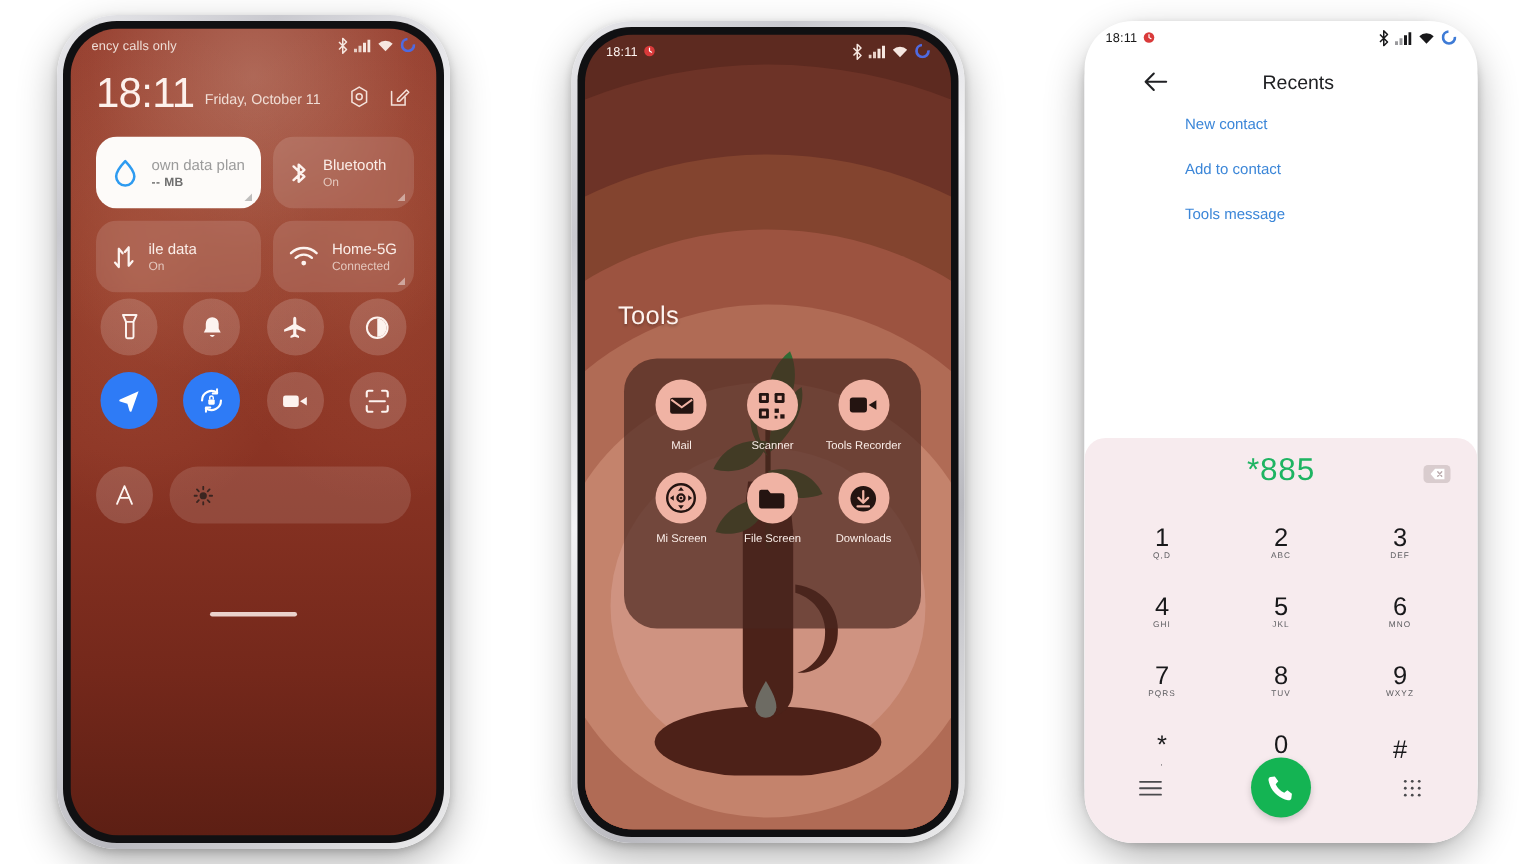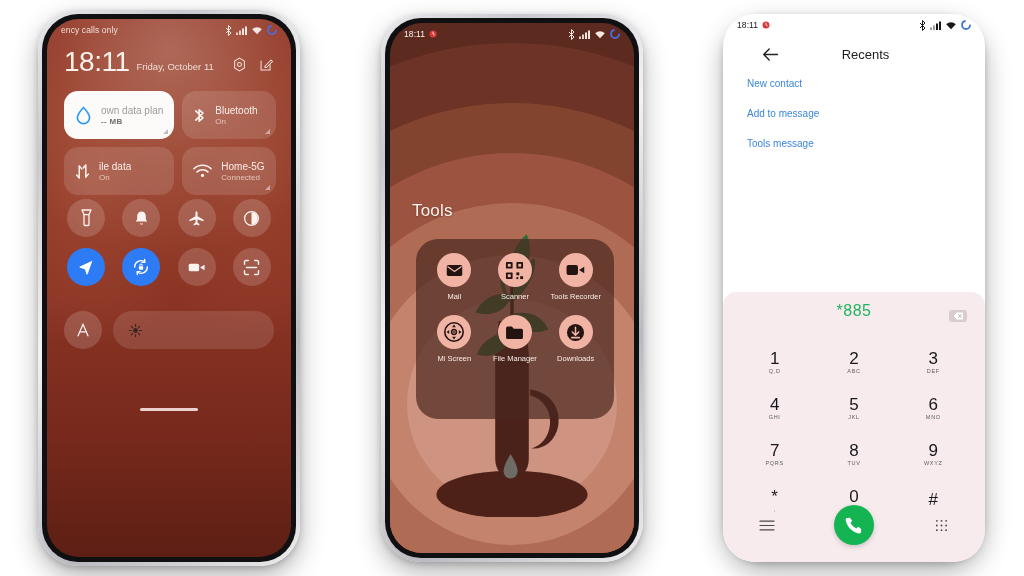--- a/index.html
+++ b/index.html
@@ -154,30 +154,30 @@
   .dl-sb{ color:#1a1a1a; }
   .dl-top{
     position:absolute; left:0;right:0; top:22px; height:36px;
     display:flex; align-items:center; padding:0 16px;margin-left:23px;
   }
   .dl-title{
     position:absolute; left:0;right:0; text-align:center;
     font-size:13px; color:#202124; font-weight:400;
   }
   .dl-links{ position:absolute; left:24px; top:64px; display:flex; flex-direction:column; gap:19px; }
-  .dl-link{ font-size:10px; color:#3b86d8; font-weight:500; }
+  .dl-link{ font-size:10px; color:#3b86d8; font-weight:500;margin-left:43px; }
 
   .keypad{
     position:absolute; left:0;right:0;bottom:0; height:270px;
     background:#f7ebee;
     border-radius:14px 14px 30px 30px;
   }
   .kp-number{
     position:absolute; left:0;right:0; top:10px;
-    text-align:center; font-size:16px; color:#1eb462; font-weight:400;
+    text-align:center; font-size:21px; color:#1eb462; font-weight:400;
     letter-spacing:.5px;
   }
   .kp-back{
     position:absolute; right:18px; top:18px;
     width:18px;height:12px;border-radius:3px;
     background:#d9ccce;
     display:flex;align-items:center;justify-content:center;
   }
   .keys{
     position:absolute; left:12px;right:12px; top:50px;
@@ -473,21 +473,21 @@
                 </svg>
             </div>
             <div class="app-label">Mi Screen</div>
           </div>
           <div class="app">
             <div class="app-icon">
               <svg width="19" height="15" viewBox="0 0 20 16">
                   <path d="M1 3.2a1.6 1.6 0 011.6-1.6h4.6l2 2.4h8.2A1.6 1.6 0 0119 5.6v7.8a1.6 1.6 0 01-1.6 1.6H2.6A1.6 1.6 0 011 13.4z" fill="#241411"></path>
                 </svg>
             </div>
-            <div class="app-label">File Manager</div>
+            <div class="app-label">File Screen</div>
           </div>
           <div class="app">
             <div class="app-icon">
               <svg width="19" height="19" viewBox="0 0 20 20">
                   <circle cx="10" cy="10" r="9" fill="#241411"></circle>
                   <path d="M10 4.6v8M6.6 9.4L10 12.8l3.4-3.4M6 15.4h8" stroke="#f0b3a4" stroke-width="1.6" fill="none" stroke-linecap="round" stroke-linejoin="round"></path>
                 </svg>
             </div>
             <div class="app-label">Downloads</div>
           </div>
@@ -529,21 +529,21 @@
 
         <div class="dl-top">
           <svg width="17" height="15" viewBox="0 0 18 16" style="z-index:2;">
               <path d="M16.4 8H2M7.6 2.2L1.8 8l5.8 5.8" stroke="#202124" stroke-width="1.5" fill="none" stroke-linecap="round" stroke-linejoin="round"></path>
             </svg>
           <div class="dl-title">Recents</div>
         </div>
 
         <div class="dl-links">
           <div class="dl-link">New contact</div>
-          <div class="dl-link">Add to message</div>
+          <div class="dl-link">Add to contact</div>
           <div class="dl-link">Tools message</div>
         </div>
 
         <div class="keypad">
           <div class="kp-number">*885</div>
           <div class="kp-back">
             <svg width="11" height="8" viewBox="0 0 12 9">
                 <path d="M4 .6h7v7.8H4L.6 4.5z" fill="#ffffff"></path>
                 <path d="M6 2.8l3 3.4M9 2.8l-3 3.4" stroke="#b9a9ab" stroke-width="1" stroke-linecap="round"></path>
               </svg>

